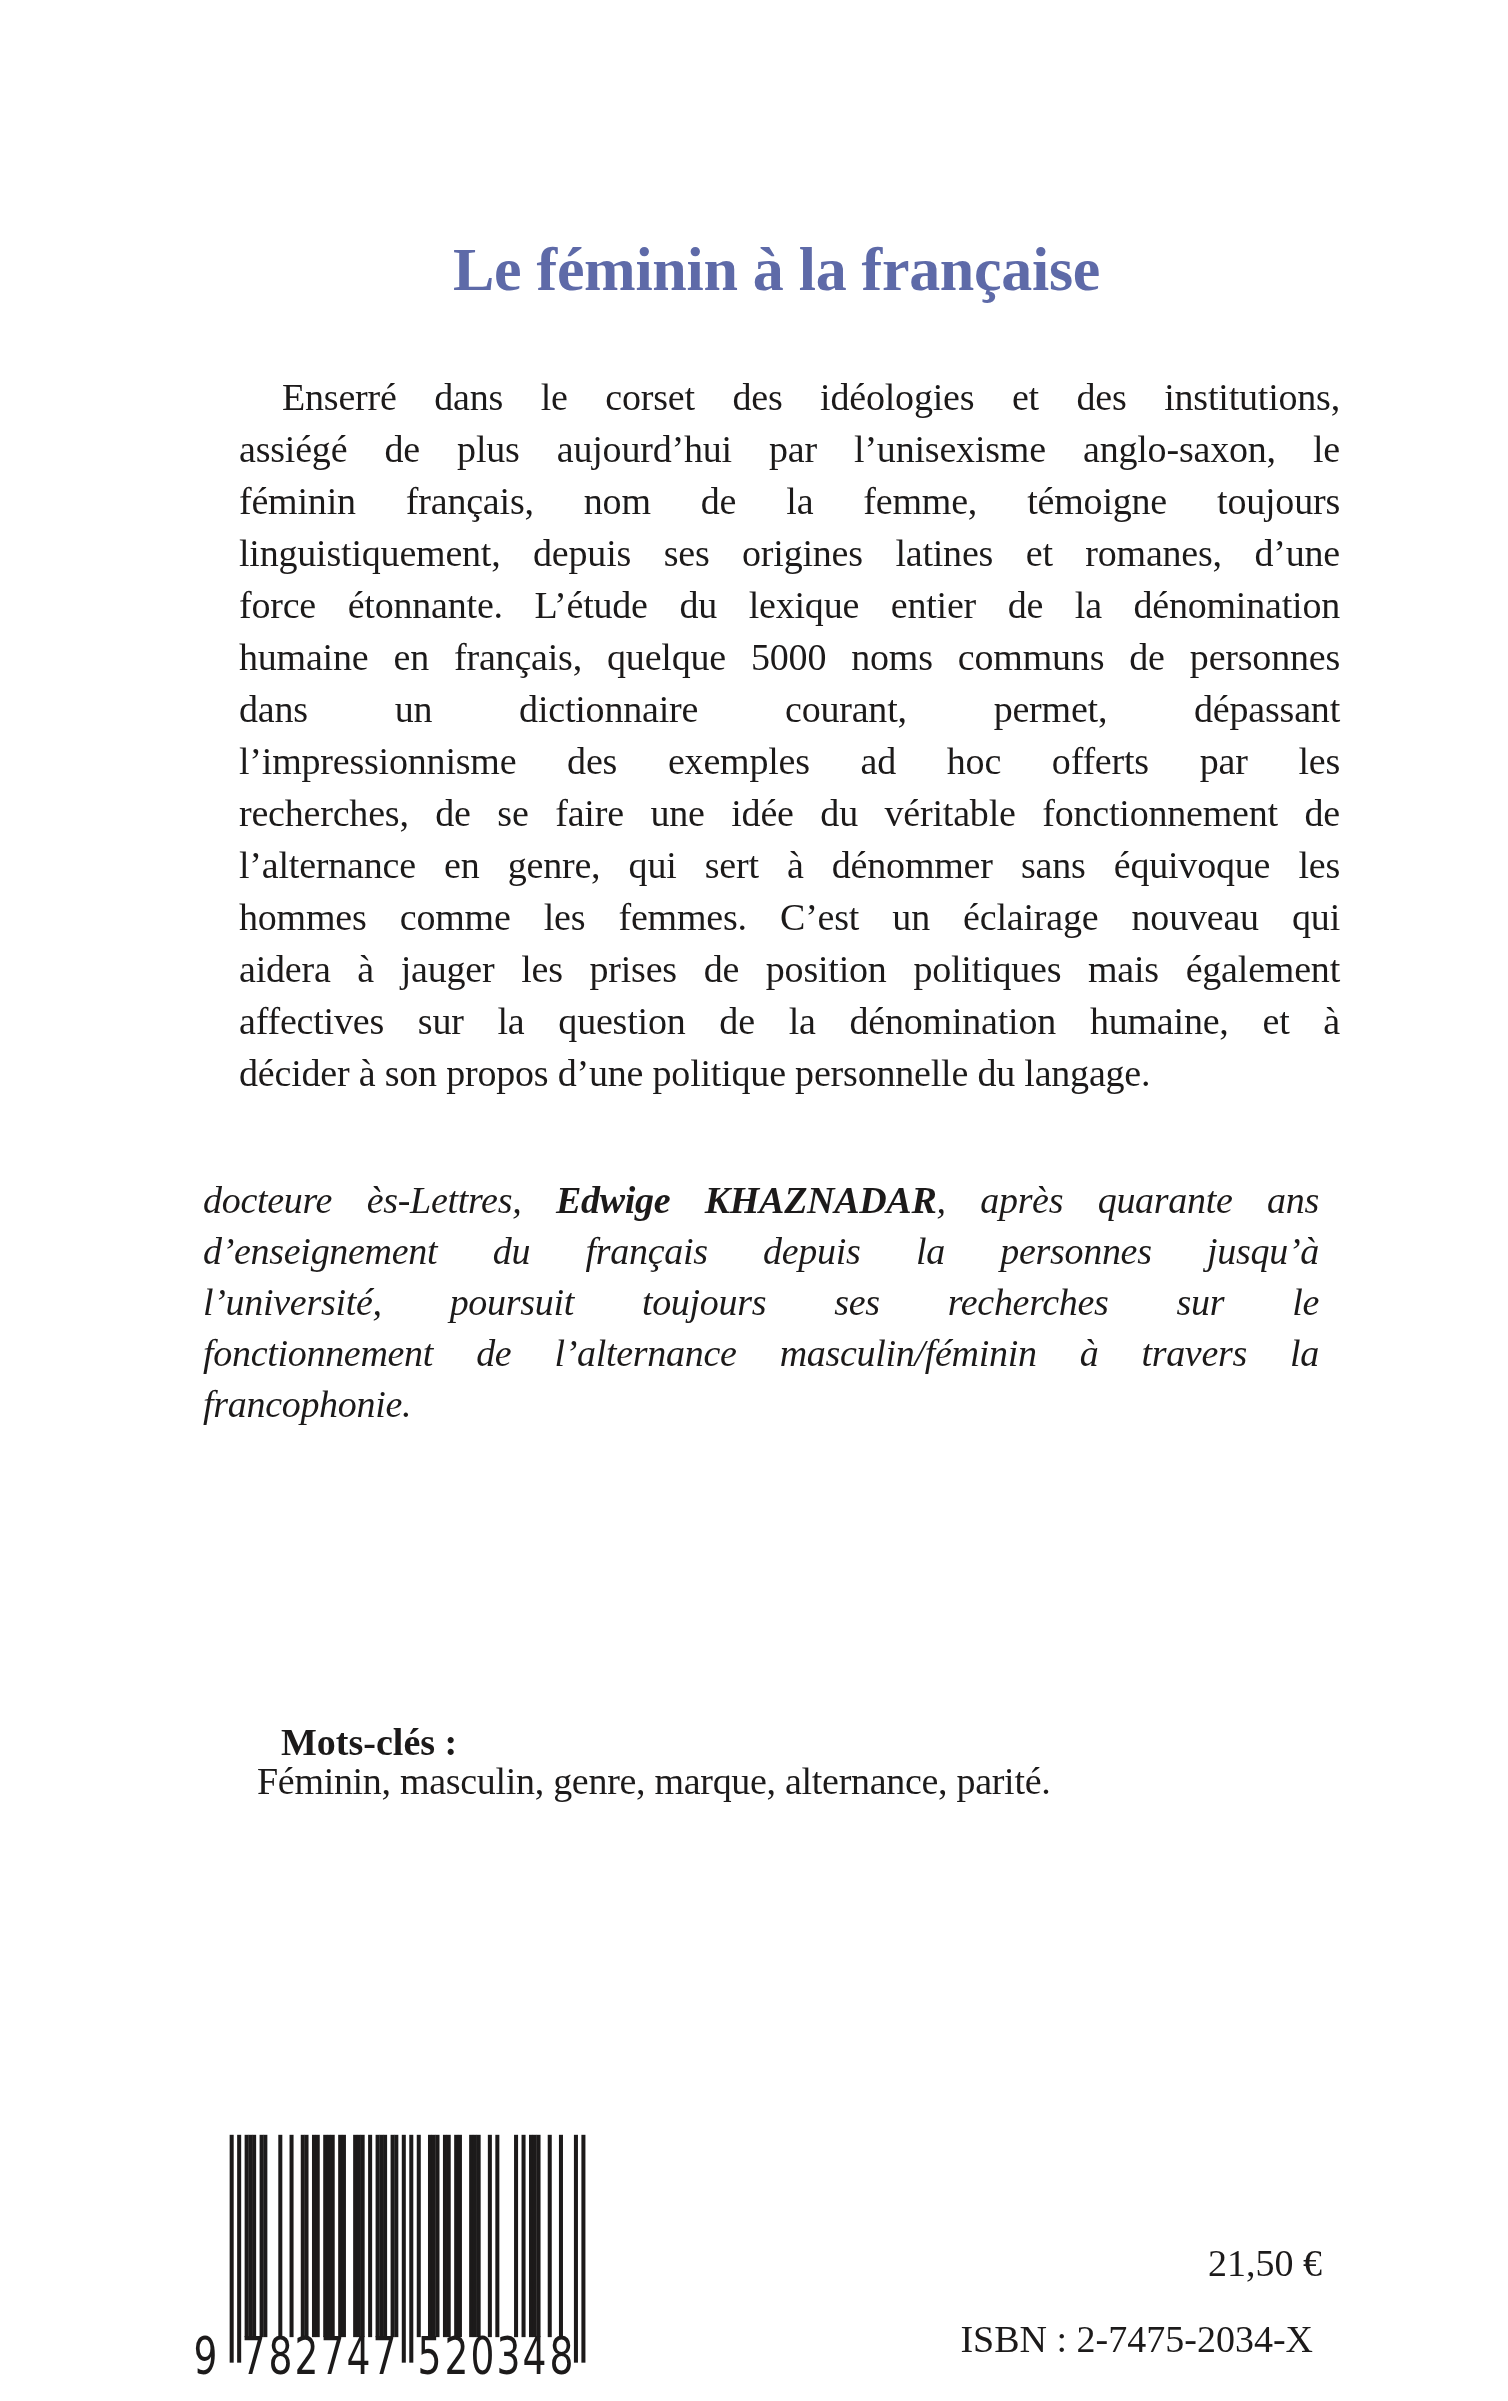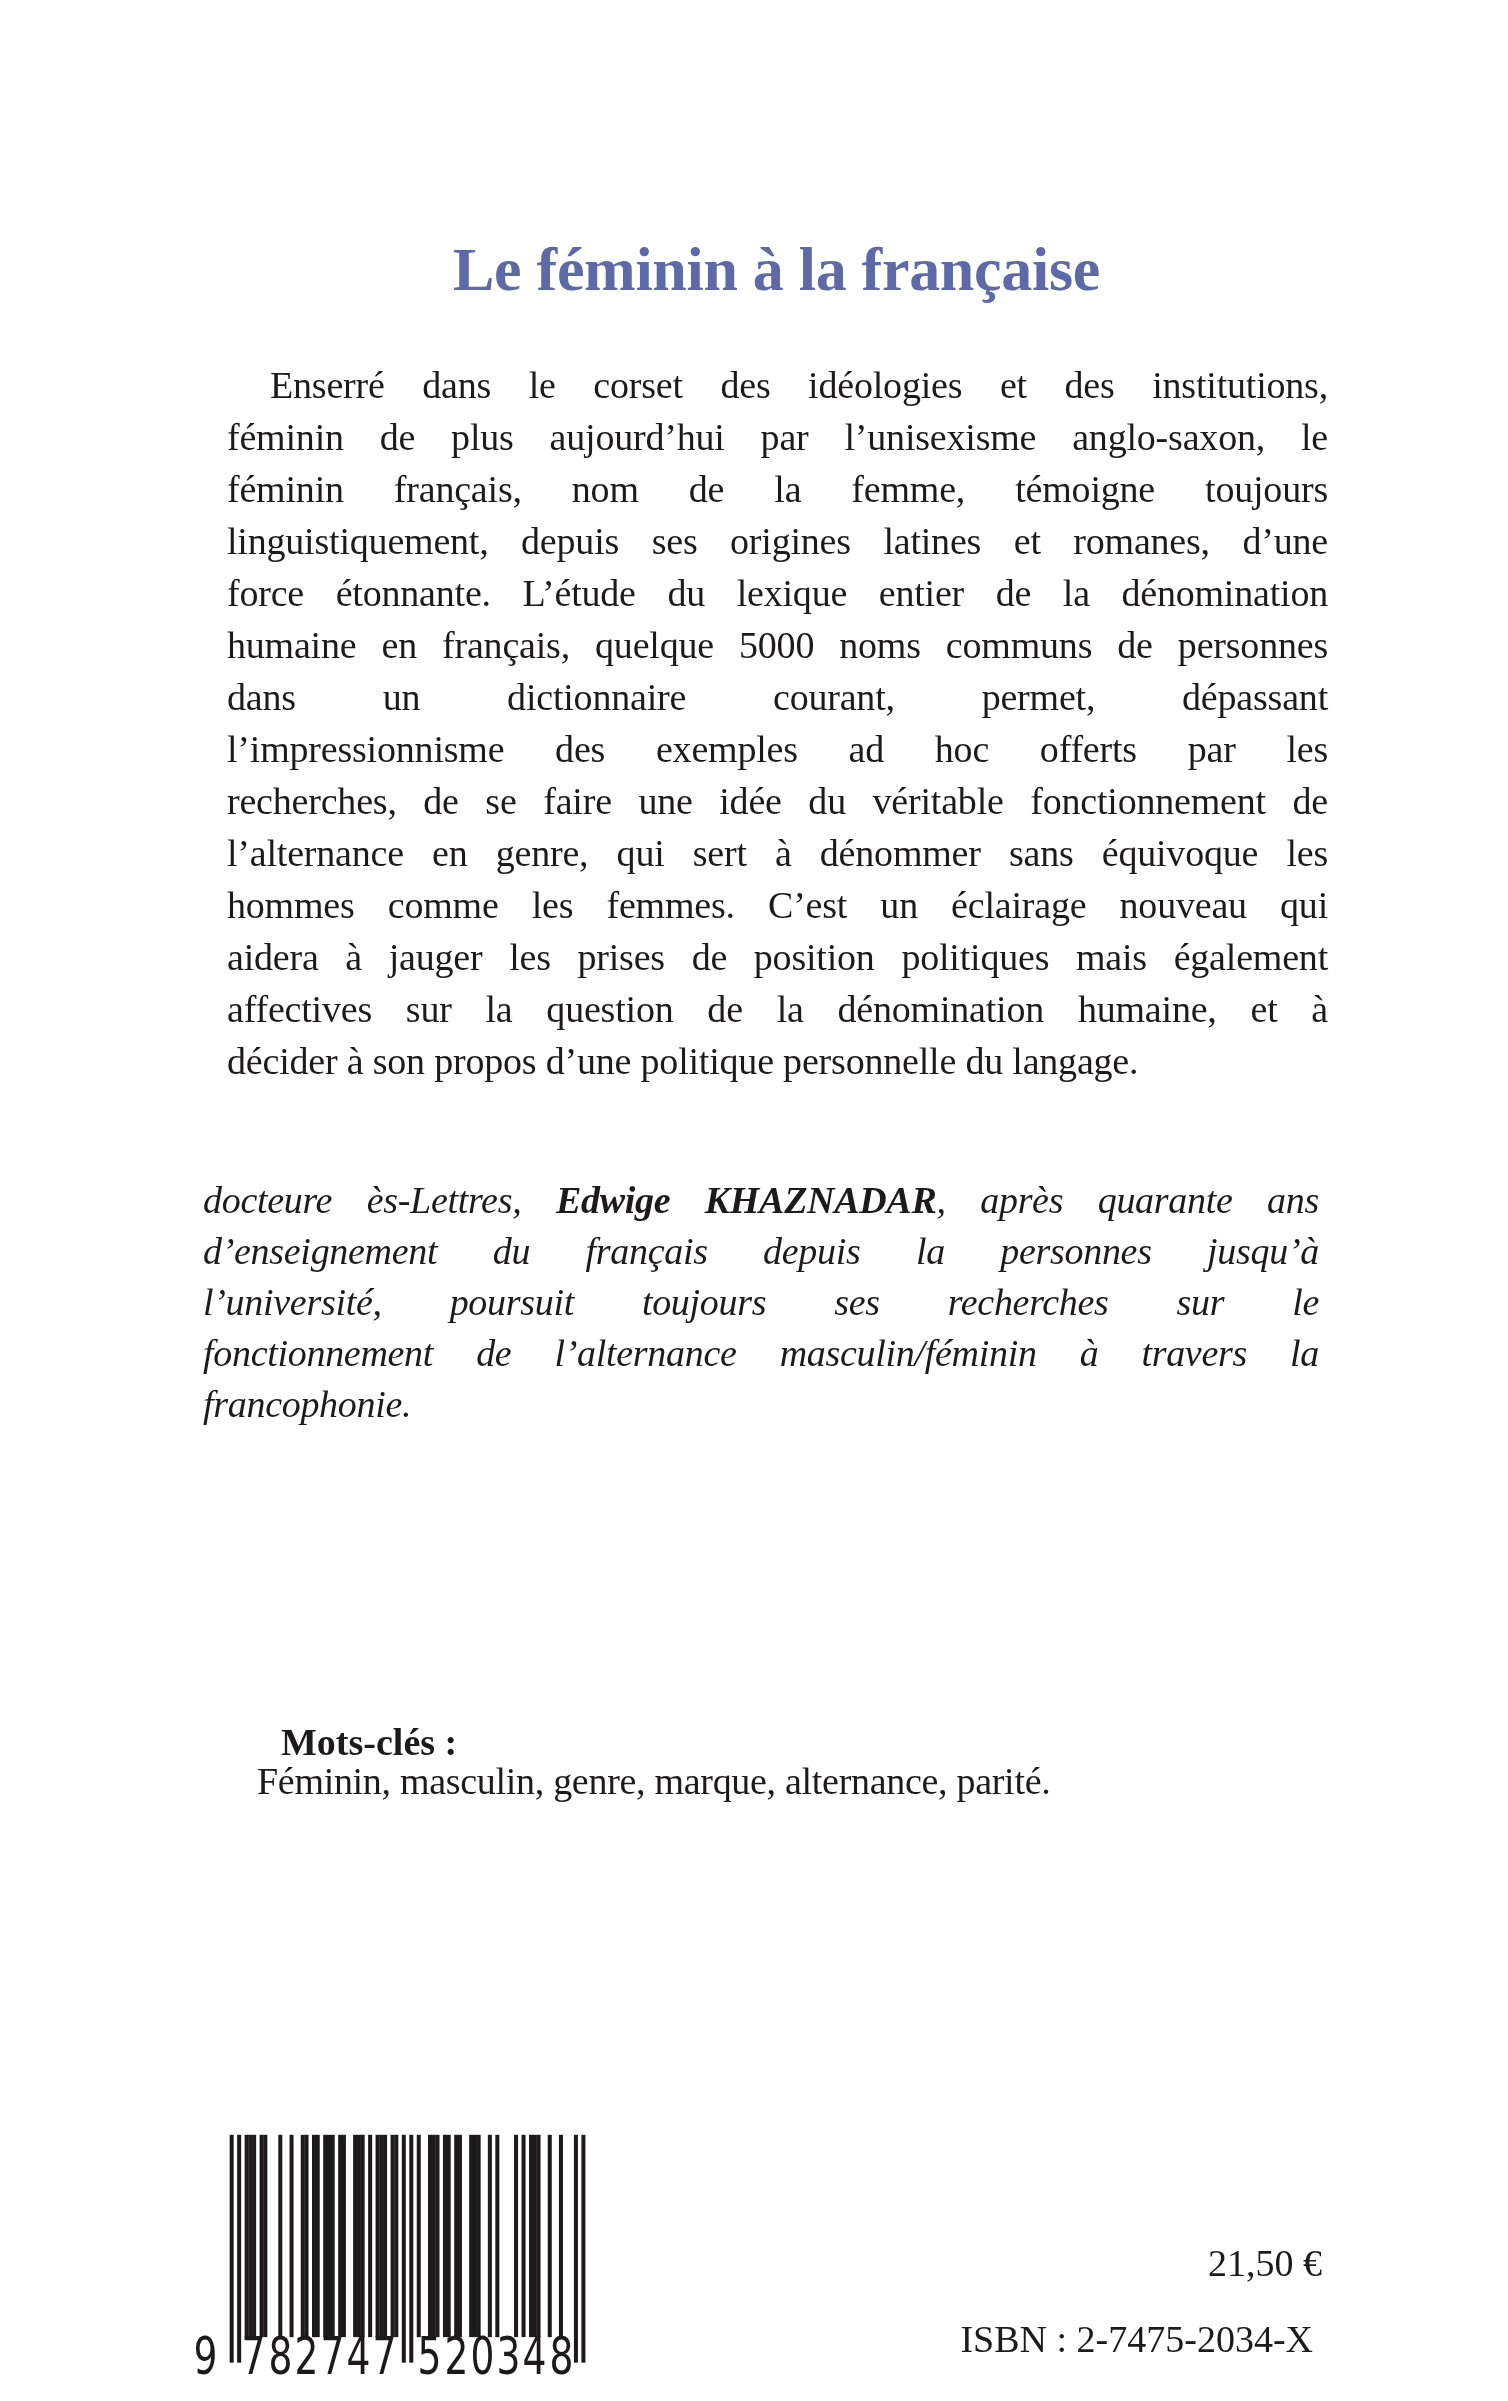--- a/index.html
+++ b/index.html
@@ -27,21 +27,21 @@
     color: #5e6aa8;
     padding-left: 45px;
     box-sizing: border-box;
     letter-spacing: -0.3px;
   }
   .body-text {
     position: absolute;
     left: 227px;
     width: 1101px;
     top: 359px;
-    margin: 0;
+    margin: 12px;
     font-size: 38px;
     line-height: 52px;
     text-align: justify;
     text-indent: 43px;
     letter-spacing: -0.2px;
   }
   .body-text .line {
     display: block;
     text-align: justify;
     text-align-last: justify;
@@ -144,21 +144,21 @@
 </style>
 </head>
 <body>
 
 <div class="page">
 
   <h1 class="title">Le féminin à la française</h1>
 
   <p class="body-text">
     <span class="line first">Enserré dans le corset des idéologies et des institutions,</span>
-    <span class="line rest">féminin de plus aujourd’hui par l’unisexisme anglo-saxon, le</span>
+    <span class="line rest">assiégé de plus aujourd’hui par l’unisexisme anglo-saxon, le</span>
     <span class="line rest">féminin français, nom de la femme, témoigne toujours</span>
     <span class="line rest">linguistiquement, depuis ses origines latines et romanes, d’une</span>
     <span class="line rest">force étonnante. L’étude du lexique entier de la dénomination</span>
     <span class="line rest">humaine en français, quelque 5000 noms communs de personnes</span>
     <span class="line rest">dans un dictionnaire courant, permet, dépassant</span>
     <span class="line rest">l’impressionnisme des exemples ad hoc offerts par les</span>
     <span class="line rest">recherches, de se faire une idée du véritable fonctionnement de</span>
     <span class="line rest">l’alternance en genre, qui sert à dénommer sans équivoque les</span>
     <span class="line rest">hommes comme les femmes. C’est un éclairage nouveau qui</span>
     <span class="line rest">aidera à jauger les prises de position politiques mais également</span>

